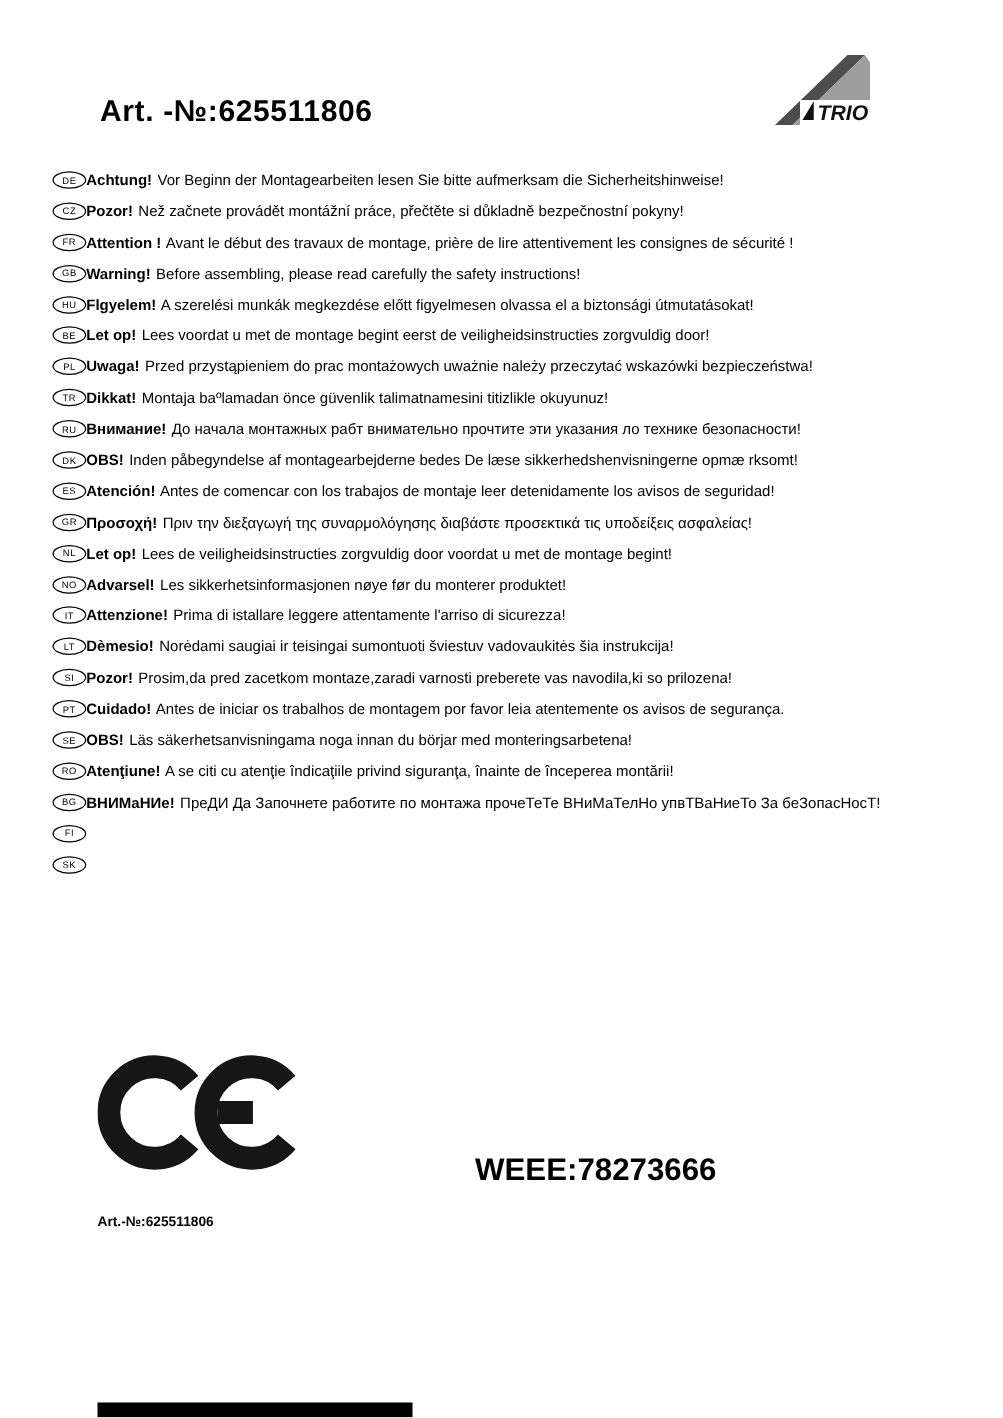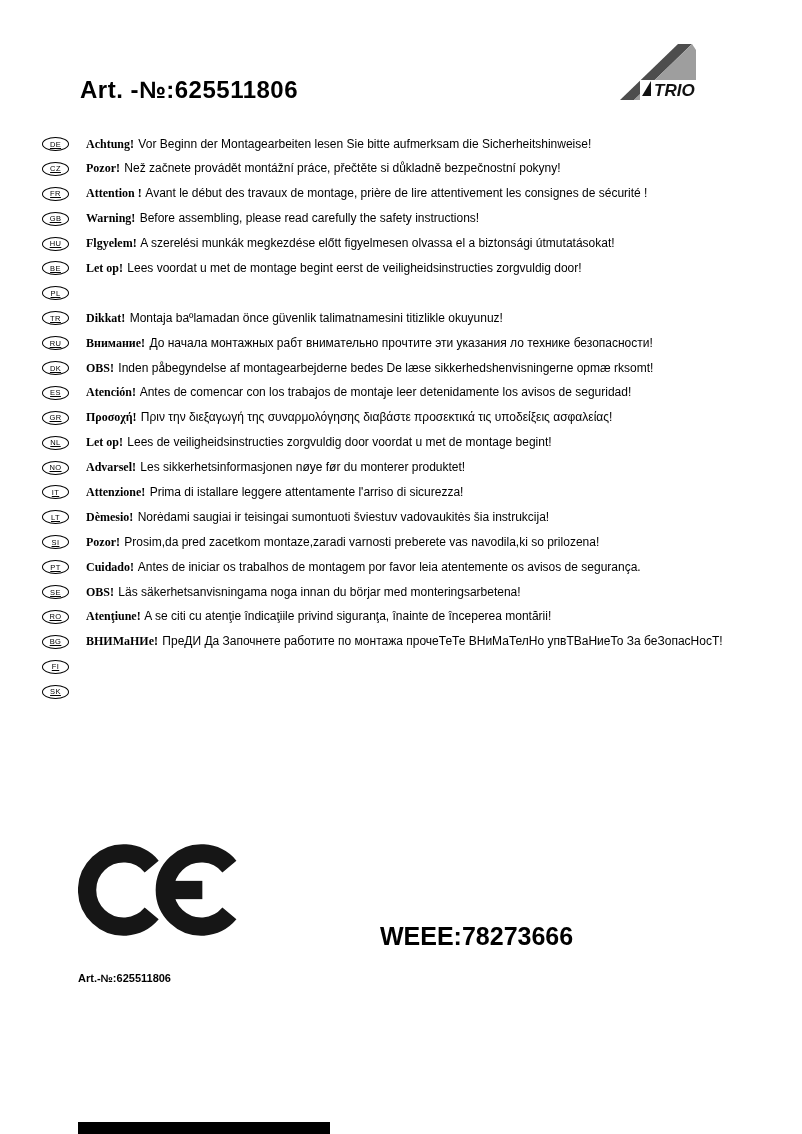--- a/index.html
+++ b/index.html
@@ -48,24 +48,23 @@
     flex: 0 0 auto;
     width: 27px;
     height: 14px;
     border: 1px solid #000;
     border-radius: 50%;
     display: flex;
     align-items: center;
     justify-content: center;
     font-size: 7.5px;
     letter-spacing: 0.4px;
-    margin-right: 17px;
-    text-decoration: underline;
-  }
-  .lang-text b { margin-right: 1px; font-family: Liberation Serif, serif; }
+    margin-right: 0;
+  }
+  .lang-text b { margin-right: 1px; }
   .ce-mark {
     position: absolute;
     left: 78px;
     top: 844px;
   }
   .weee {
     position: absolute;
     left: 380px;
     top: 922px;
     font-size: 25px;
@@ -123,20 +122,21 @@
     <div class="lang-row">
       <span class="badge">HU</span>
       <span class="lang-text"><b>Flgyelem!</b> <span>A szerelési munkák megkezdése előtt figyelmesen olvassa el a biztonsági útmutatásokat!</span></span>
     </div>
     <div class="lang-row">
       <span class="badge">BE</span>
       <span class="lang-text"><b>Let op!</b> <span>Lees voordat u met de montage begint eerst de veiligheidsinstructies zorgvuldig door!</span></span>
     </div>
     <div class="lang-row">
       <span class="badge">PL</span>
+      <span class="lang-text"><b>Uwaga!</b> <span>Przed przystąpieniem do prac montażowych uważnie należy przeczytać wskazówki bezpieczeństwa!</span></span>
     </div>
     <div class="lang-row">
       <span class="badge">TR</span>
       <span class="lang-text"><b>Dikkat!</b> <span>Montaja baºlamadan önce güvenlik talimatnamesini titizlikle okuyunuz!</span></span>
     </div>
     <div class="lang-row">
       <span class="badge">RU</span>
       <span class="lang-text"><b>Внимание!</b> <span>До начала монтажных рабт внимательно прочтите эти указания ло технике безопасности!</span></span>
     </div>
     <div class="lang-row">

